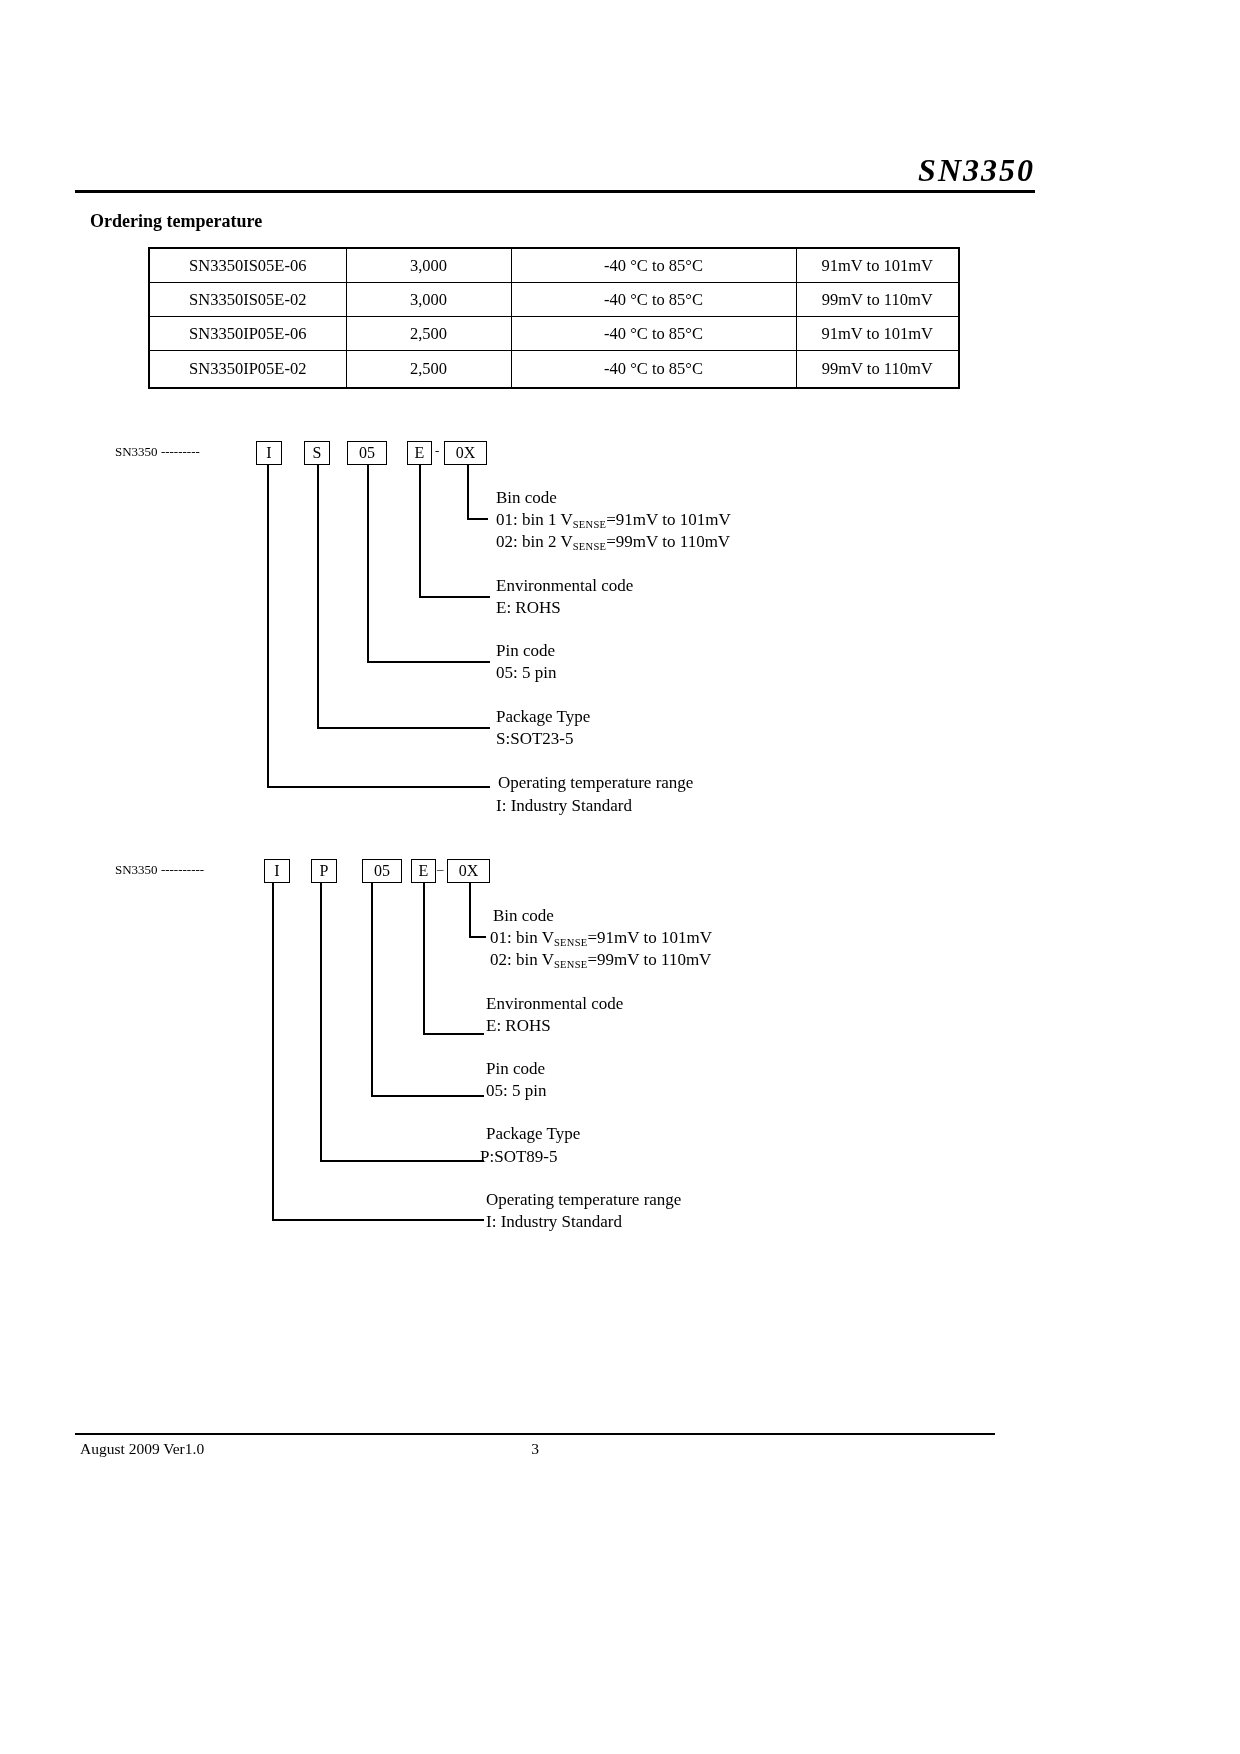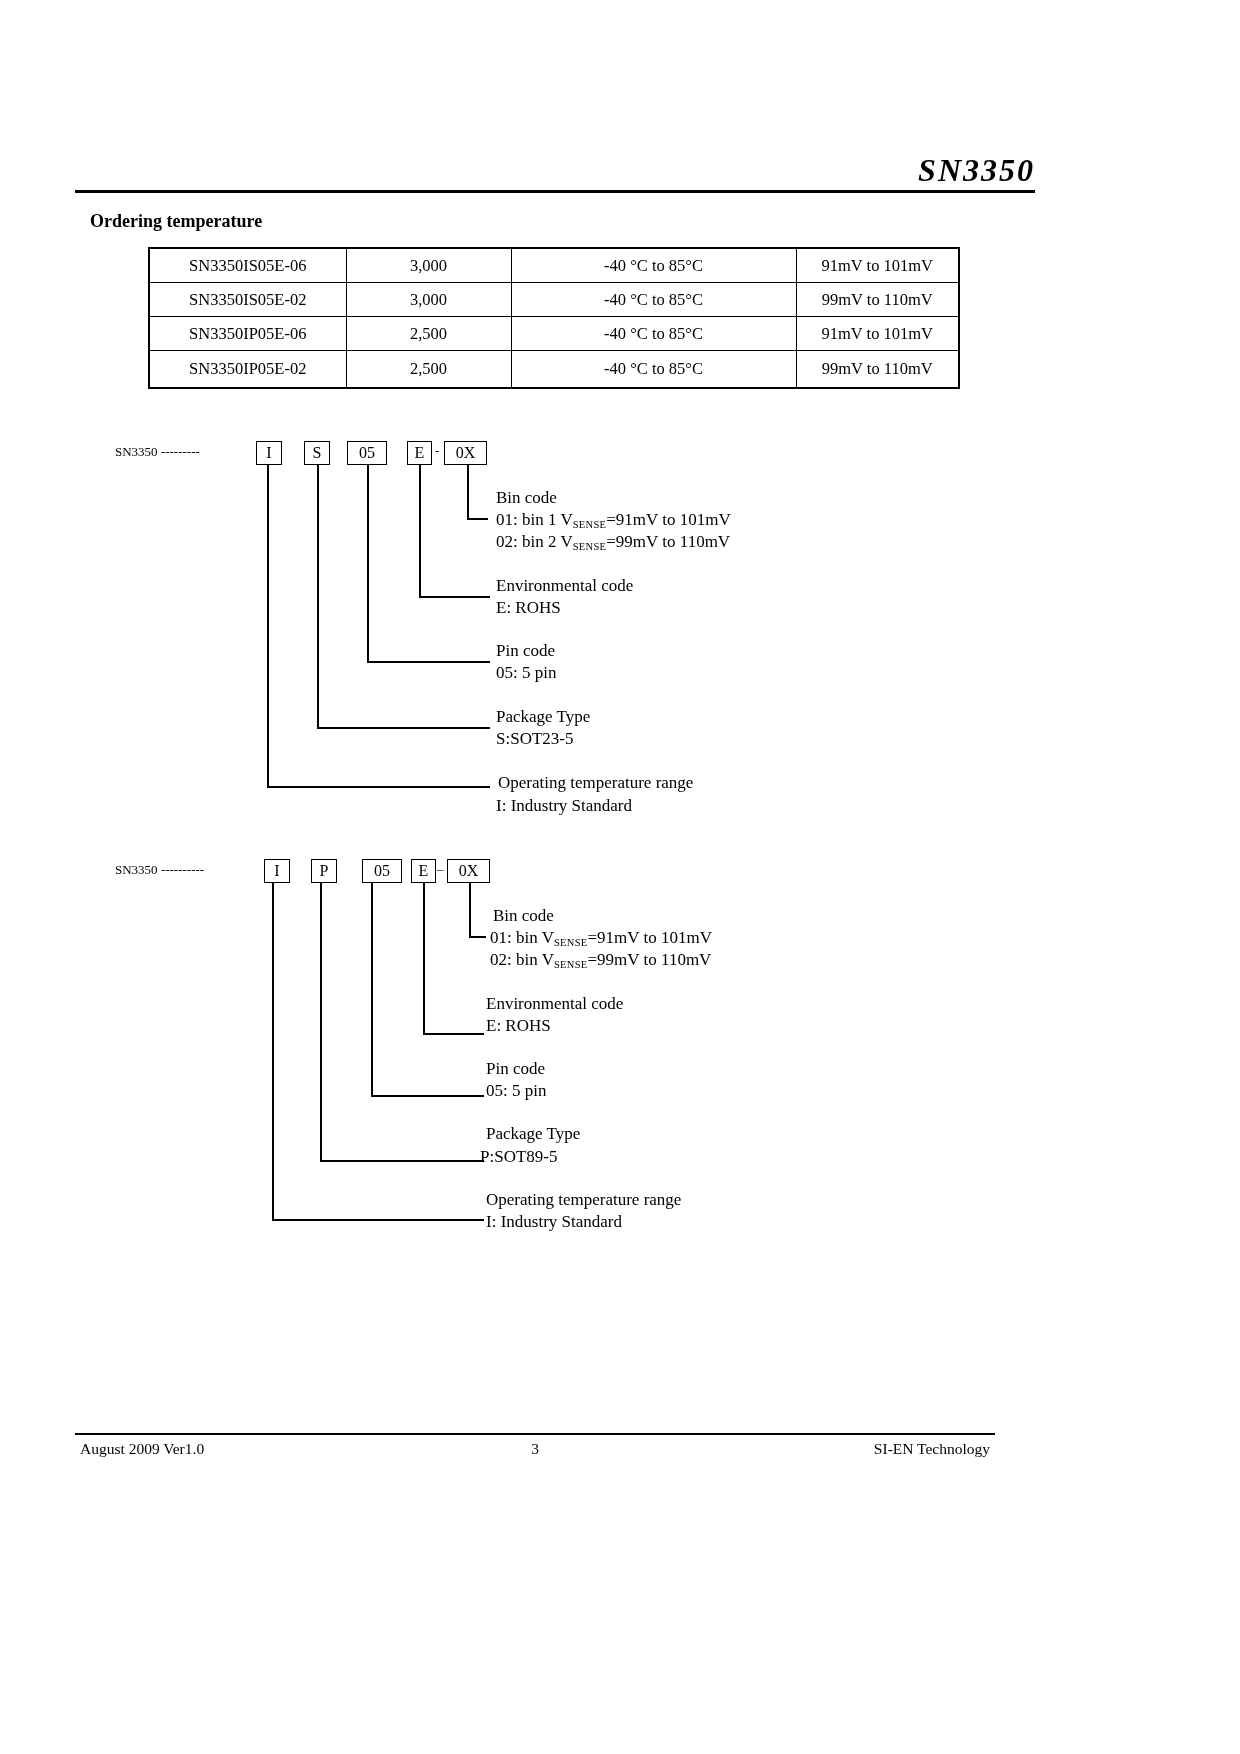--- a/index.html
+++ b/index.html
@@ -189,15 +189,14 @@
   <div class="callout" style="left:486px; top:1059px;">Pin code</div>
   <div class="callout" style="left:486px; top:1081px;">05: 5 pin</div>
   <div class="callout" style="left:486px; top:1124px;">Package Type</div>
   <div class="callout" style="left:480px; top:1147px;">P:SOT89-5</div>
   <div class="callout" style="left:486px; top:1190px;">Operating temperature range</div>
   <div class="callout" style="left:486px; top:1212px;">I: Industry Standard</div>
 
   <div class="rule" style="left:75px; top:1433px; width:920px; height:2px;"></div>
   <div class="footer-text" style="left:80px; top:1440px;">August 2009 Ver1.0</div>
   <div class="footer-text" style="left:75px; top:1440px; width:920px; text-align:center;">3</div>
-  <div class="footer-text" style="left:75px; top:1440px; width:915px; text-align:right;">SI-EN Technology</div>
 
 </div>
 
 </body></html>

